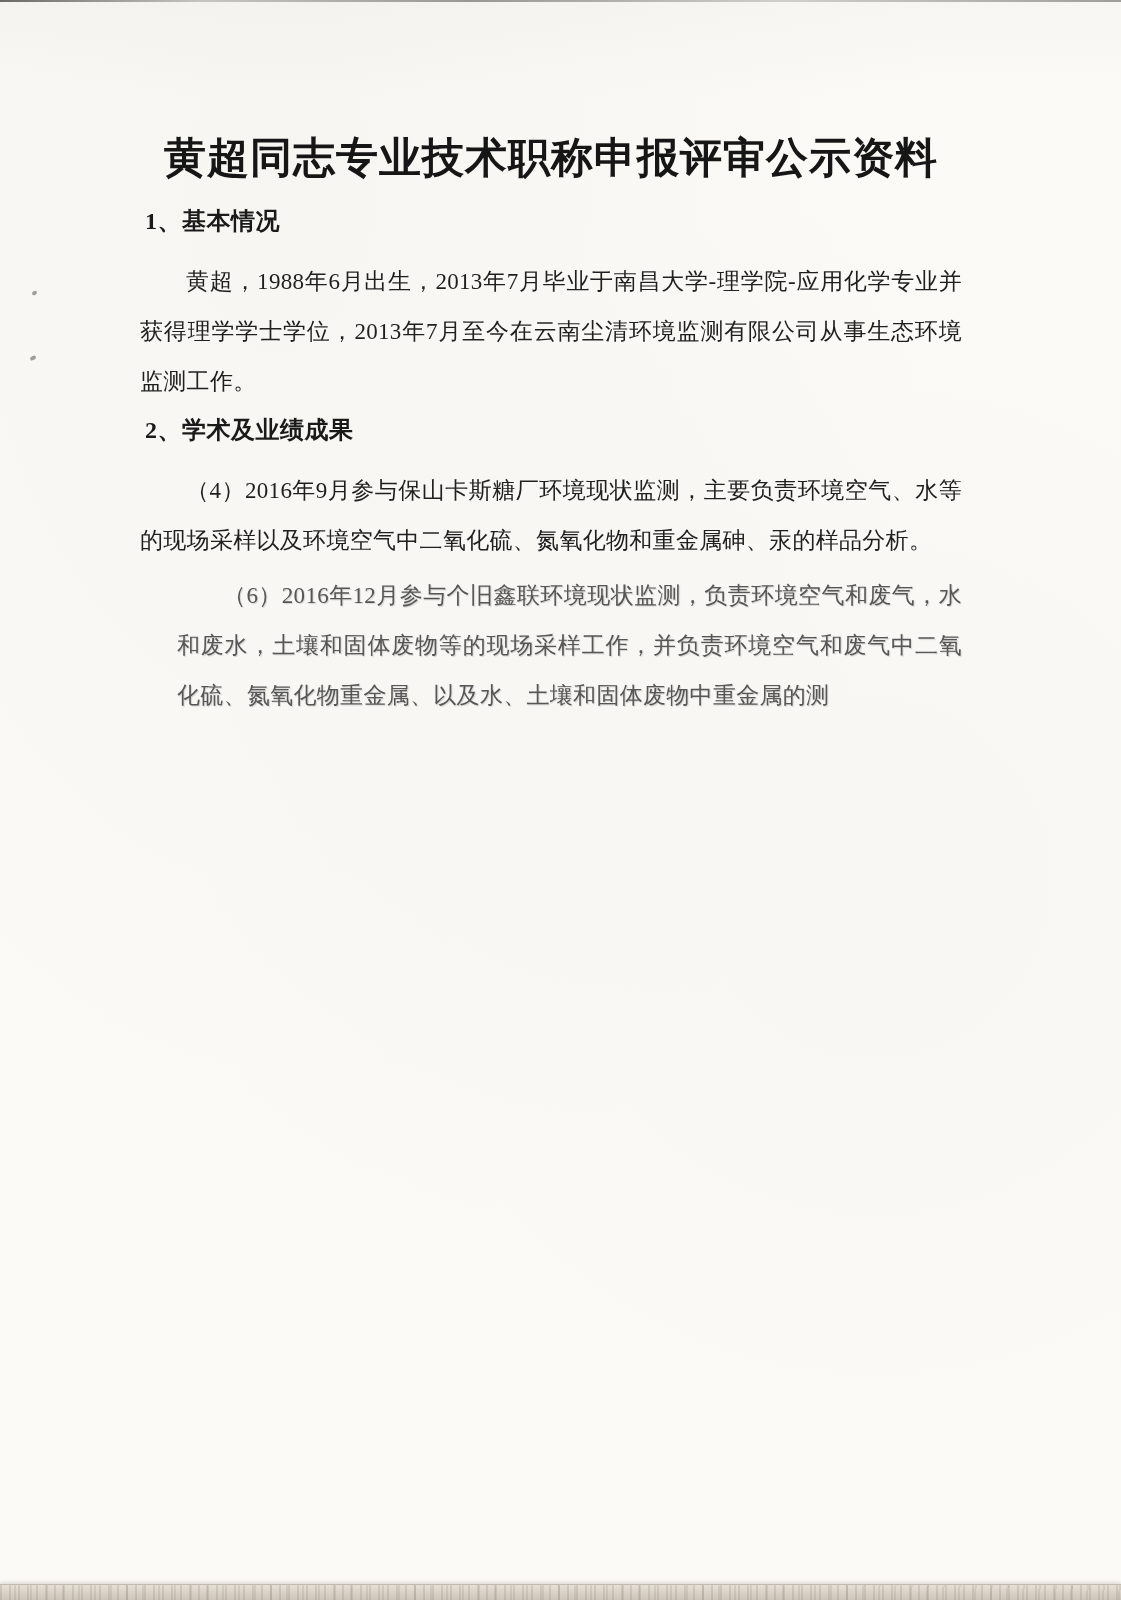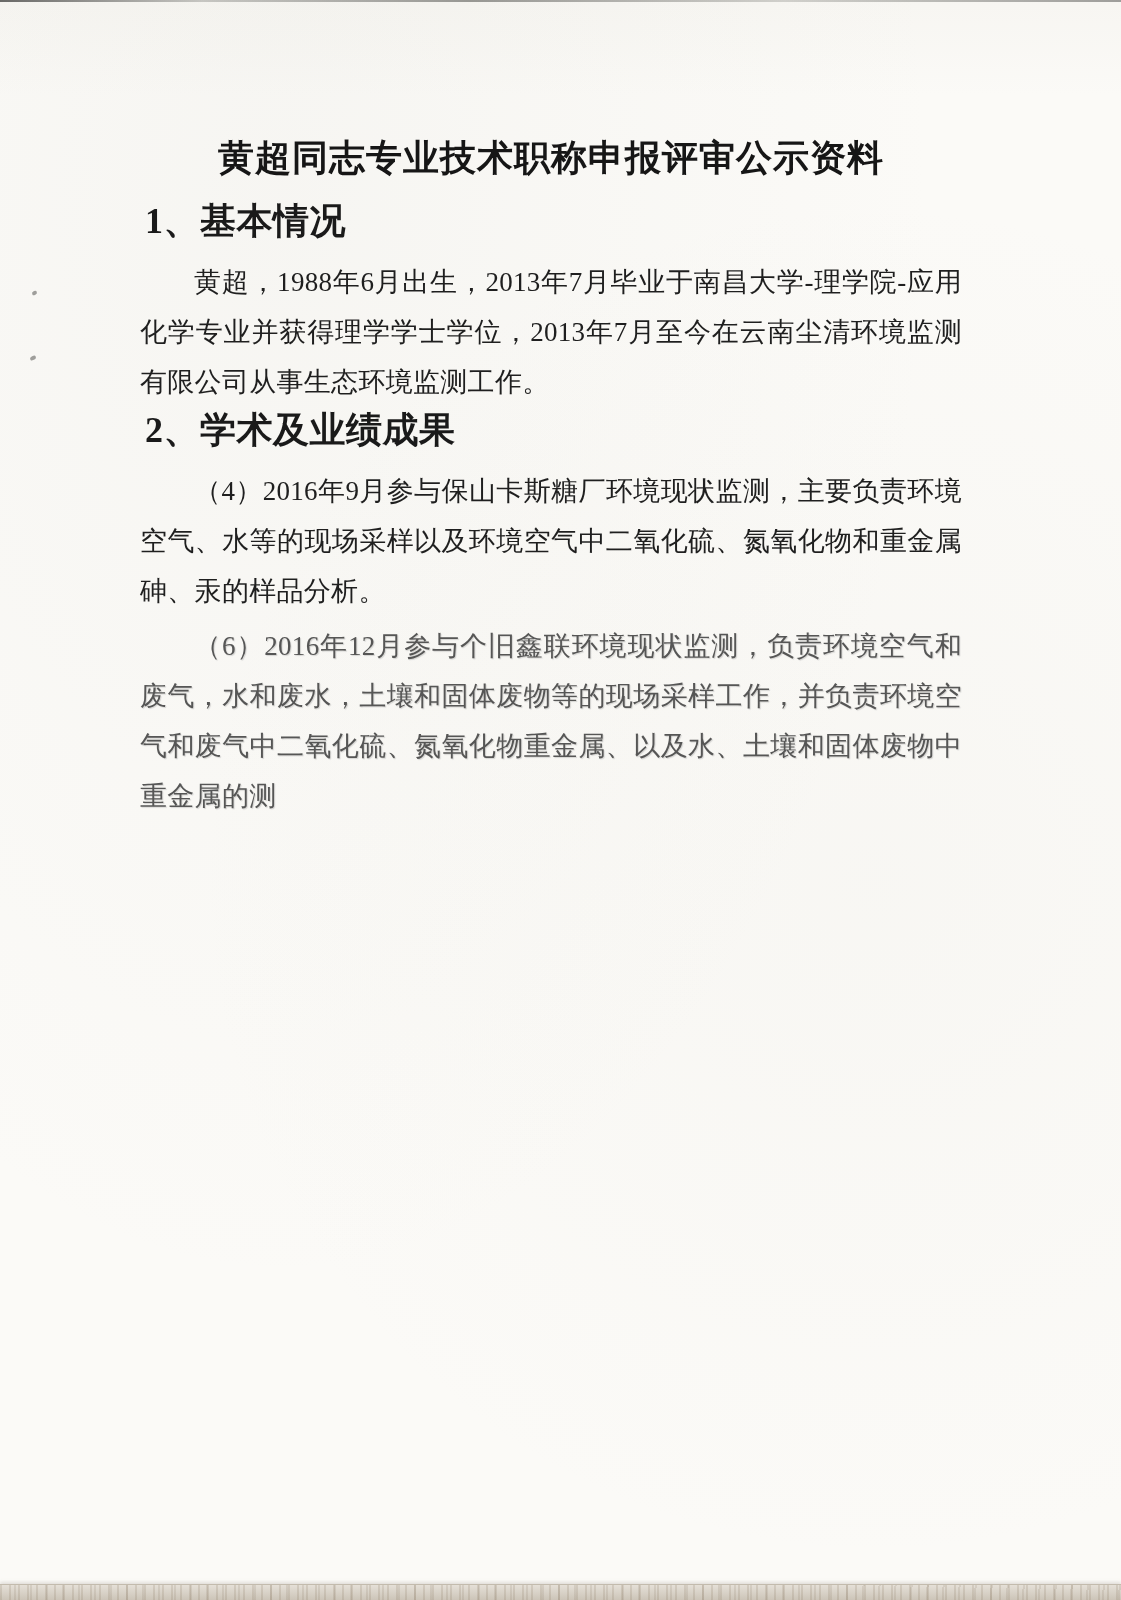--- a/index.html
+++ b/index.html
@@ -62,52 +62,53 @@
   .speck-2 { left: 30px; top: 356px; width: 6px; }
 
   .content {
     position: absolute;
     left: 140px;
     top: 135px;
     width: 822px;
     color: #1f1f1f;
   }
   .doc-title {
-    font-size: 36px;
+    font-size: 42px;
     font-weight: bold;
     line-height: 46px;
     letter-spacing: 1px;
     text-align: center;
     margin: 0 0 22px 0;
     color: #161616;
   }
   .sec-heading {
-    font-size: 36px;
+    font-size: 24px;
     font-weight: bold;
     line-height: 36px;
     margin: 0 0 18px 5px;
     letter-spacing: 0.5px;
     color: #1a1a1a;
   }
   .para {
-    font-size: 27px;
+    font-size: 23px;
     line-height: 50px;
     text-align: justify;
     text-justify: inter-ideograph;
     text-indent: 2em;
     margin: 0 0 5px 0;
     letter-spacing: 0.3px;
     word-break: break-all;
   }
   
   .para.faded {
     color: #454545;
     opacity: 0.9;
     filter: blur(0.4px);
     text-shadow: 1px 1.2px 1px rgba(90,90,90,0.25);
+    margin-left: 37px;
   }
 </style>
 </head>
 <body>
 
 <div class="page">
 
   <div class="scan-top-edge"></div>
 
   <div class="speck speck-1"></div>

